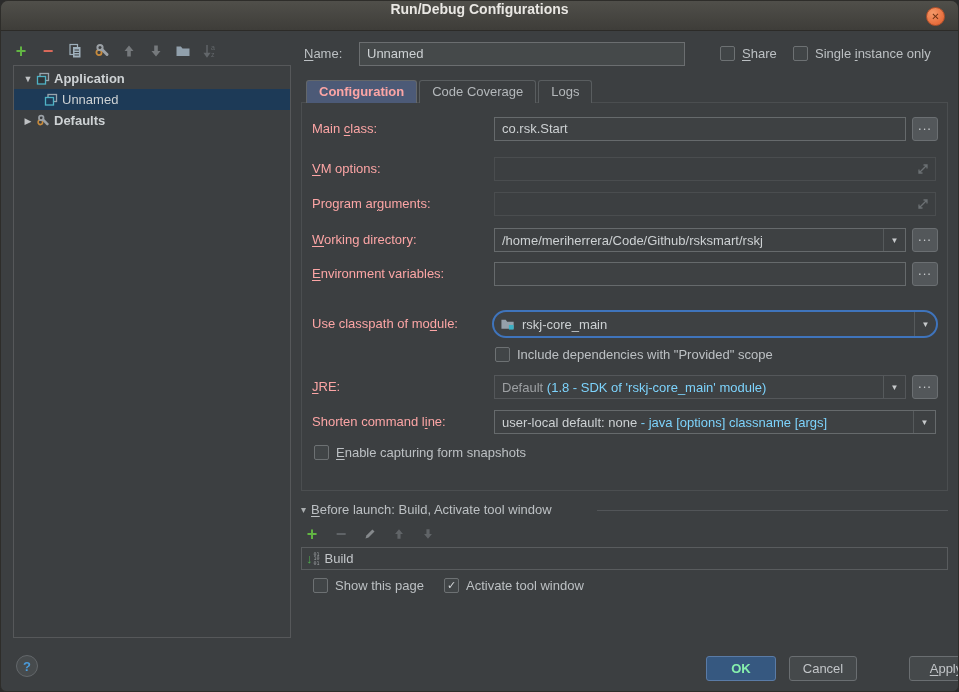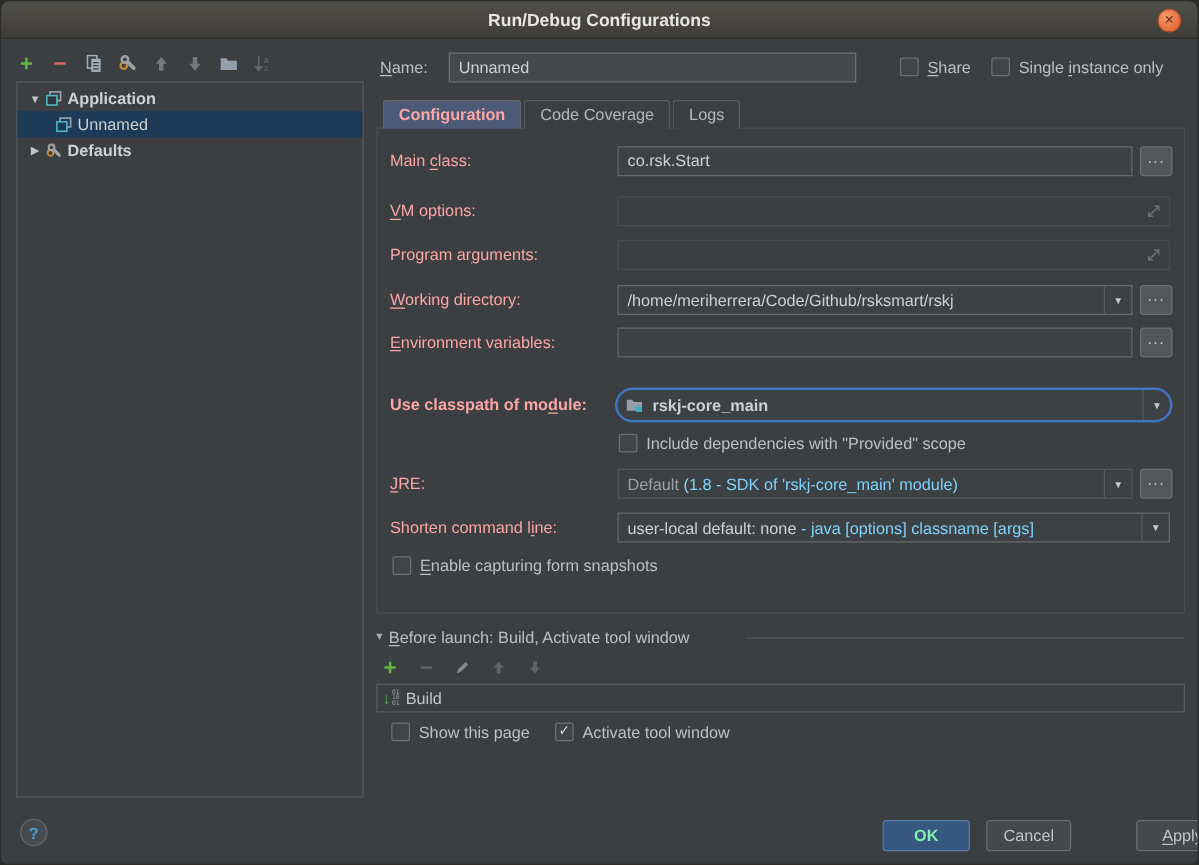--- a/index.html
+++ b/index.html
@@ -5,21 +5,21 @@
   html,body{margin:0;padding:0;background:#2b2b2b;}
   *{box-sizing:border-box;}
   .window{
     position:relative;width:959px;height:692px;background:#3c3f41;
     border-radius:8px 8px 6px 6px;overflow:hidden;border:1px solid #2e2d2a;
     font-family:"Liberation Sans","DejaVu Sans",sans-serif;font-size:13px;color:#bcc0c3;
   }
   
   .titlebar{position:absolute;left:0;top:0;width:100%;height:30px;
     background:linear-gradient(#504f4a,#3e3d39);border-bottom:1px solid #2c2b28;
-    display:flex;align-items:center;justify-content:center;}
+    display:flex;align-items:flex-start;justify-content:center;}
   .titlebar .title{font-weight:bold;font-size:14px;color:#e9e7e3;}
   .close-btn{position:absolute;right:13px;top:6px;width:19px;height:19px;border-radius:50%;
     background:radial-gradient(circle at 35% 30%,#f59a69,#e66a39 75%);border:1px solid #b4522c;
     display:flex;align-items:center;justify-content:center;color:#6e3214;font-size:10px;font-weight:bold;cursor:pointer;}
   
   .tree-toolbar{position:absolute;left:12px;top:38px;height:24px;display:flex;align-items:center;gap:11px;}
   .tbi{width:16px;height:16px;display:flex;align-items:center;justify-content:center;cursor:pointer;}
   .glyph-plus{color:#62b543;font-size:18px;font-weight:bold;line-height:16px;}
   .glyph-minus{color:#db6a5a;font-size:18px;font-weight:bold;line-height:14px;}
   
@@ -235,21 +235,21 @@
       </div>
       <div class="btn-more" style="left:610px;"><span>...</span></div>
     </div>
 
     <div class="row" style="top:159px;left:0;width:100%;">
       <span class="flabel"><u>E</u>nvironment variables:</span>
       <div class="field" style="left:192px;width:412px;"></div>
       <div class="btn-more" style="left:610px;"><span>...</span></div>
     </div>
 
-    <div class="row" style="top:207px;left:0;width:100%;height:20px;font-weight:bold;">
+    <div class="row" style="top:207px;left:0;width:100%;height:20px;">
       <span class="flabel" style="line-height:28px;">Use classpath of mo<u>d</u>ule:</span>
       <div class="combo focused" style="left:190px;width:446px;height:28px;">
         <span class="ticon" style="margin-left:6px;display:flex;">
           <svg width="15" height="14" viewBox="0 0 16 15">
               <path d="M1.5 12.5 V3 h4.6 l1.5 2 h7 v7.5 z" fill="#95a0aa"></path>
               <rect x="9.5" y="8.5" width="5" height="5" fill="#3bb0c4"></rect>
             </svg>
         </span>
         <span class="val">rskj-core_main</span>
         <span class="arrow">

